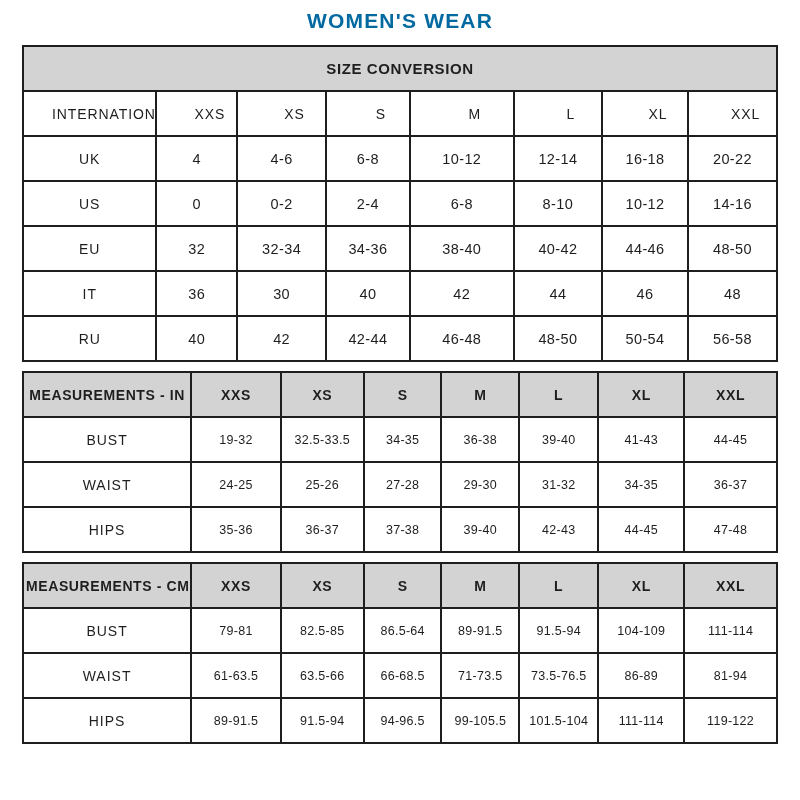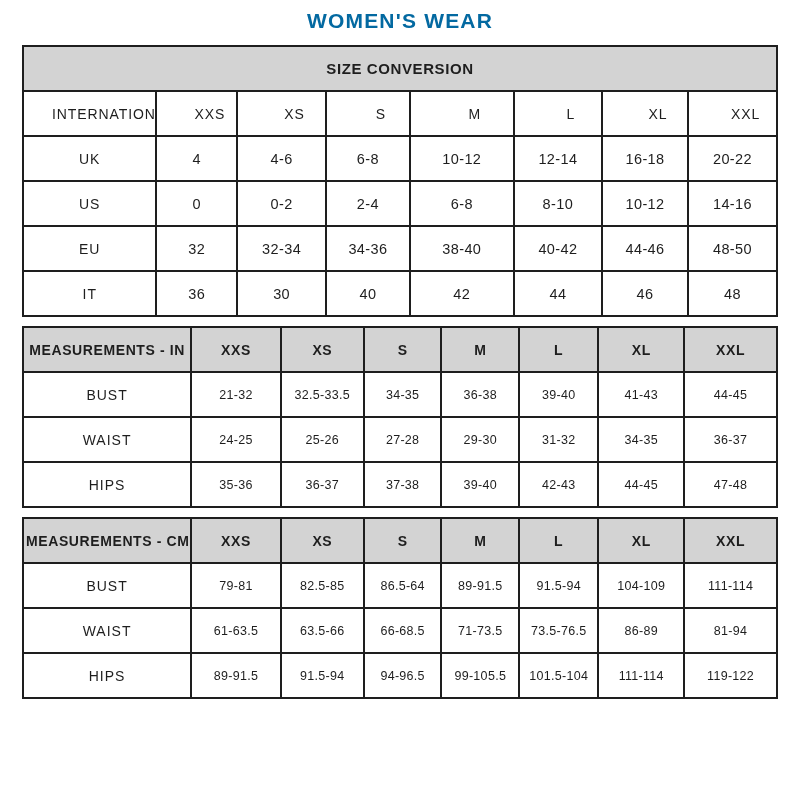--- a/index.html
+++ b/index.html
@@ -152,20 +152,30 @@
         <tr>
           <td class="label-cell">IT</td>
           <td class="value-cell">36</td>
           <td class="value-cell">30</td>
           <td class="value-cell">40</td>
           <td class="value-cell">42</td>
           <td class="value-cell">44</td>
           <td class="value-cell">46</td>
           <td class="value-cell">48</td>
         </tr>
+        <tr>
+          <td class="label-cell">RU</td>
+          <td class="value-cell">40</td>
+          <td class="value-cell">42</td>
+          <td class="value-cell">42-44</td>
+          <td class="value-cell">46-48</td>
+          <td class="value-cell">48-50</td>
+          <td class="value-cell">50-54</td>
+          <td class="value-cell">56-58</td>
+        </tr>
       </tbody>
   </table>
 
   <table class="chart-table measure-table">
     <colgroup>
       <col style="width:22.3%">
         <col style="width:11.9%">
         <col style="width:11.0%">
         <col style="width:10.3%">
       <col style="width:10.3%">
@@ -179,21 +189,21 @@
           <td class="header-cell">XXS</td>
           <td class="header-cell">XS</td>
           <td class="header-cell">S</td>
           <td class="header-cell">M</td>
           <td class="header-cell">L</td>
           <td class="header-cell">XL</td>
           <td class="header-cell">XXL</td>
         </tr>
         <tr>
           <td class="label-cell">BUST</td>
-          <td class="value-cell">21-32</td>
+          <td class="value-cell">19-32</td>
           <td class="value-cell">32.5-33.5</td>
           <td class="value-cell">34-35</td>
           <td class="value-cell">36-38</td>
           <td class="value-cell">39-40</td>
           <td class="value-cell">41-43</td>
           <td class="value-cell">44-45</td>
         </tr>
         <tr>
           <td class="label-cell">WAIST</td>
           <td class="value-cell">24-25</td>

